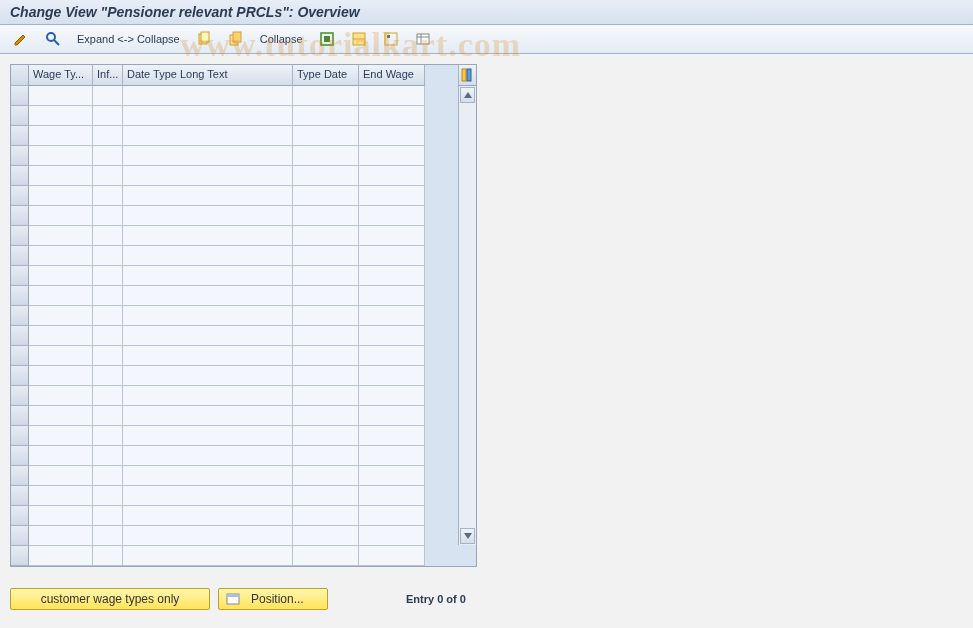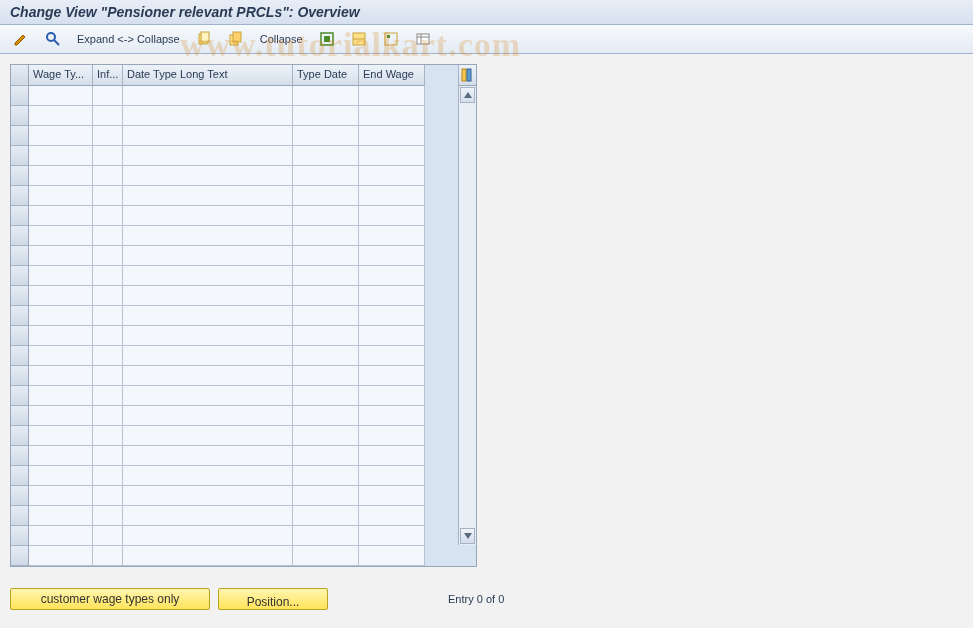--- a/index.html
+++ b/index.html
@@ -130,24 +130,25 @@
     border-radius: 2px;
     height: 22px;
     display: inline-flex;
     align-items: center;
     justify-content: center;
     padding: 0 18px;
     cursor: pointer;
     color: #333;
     font-size: 12px;
   }
-  .sap-btn.iconish { padding: 0 6px; gap:10px; min-width: 110px; justify-content:flex-end;flex-direction:column;}
+  .sap-btn.iconish { padding: 0 6px; gap:10px; min-width: 110px; justify-content:flex-start;}
   .entry-text {
-    margin-left: 112px;
+    margin-left: 70px;
     color: #2a3b55;
+    font-weight: bold;
   }
   .watermark {
     position:absolute;
     top: 26px; left: 180px;
     font-size: 34px;
     font-weight: bold;
     color: rgba(216, 134, 30, 0.25);
     letter-spacing: 1px;
     pointer-events:none;
     user-select:none;

